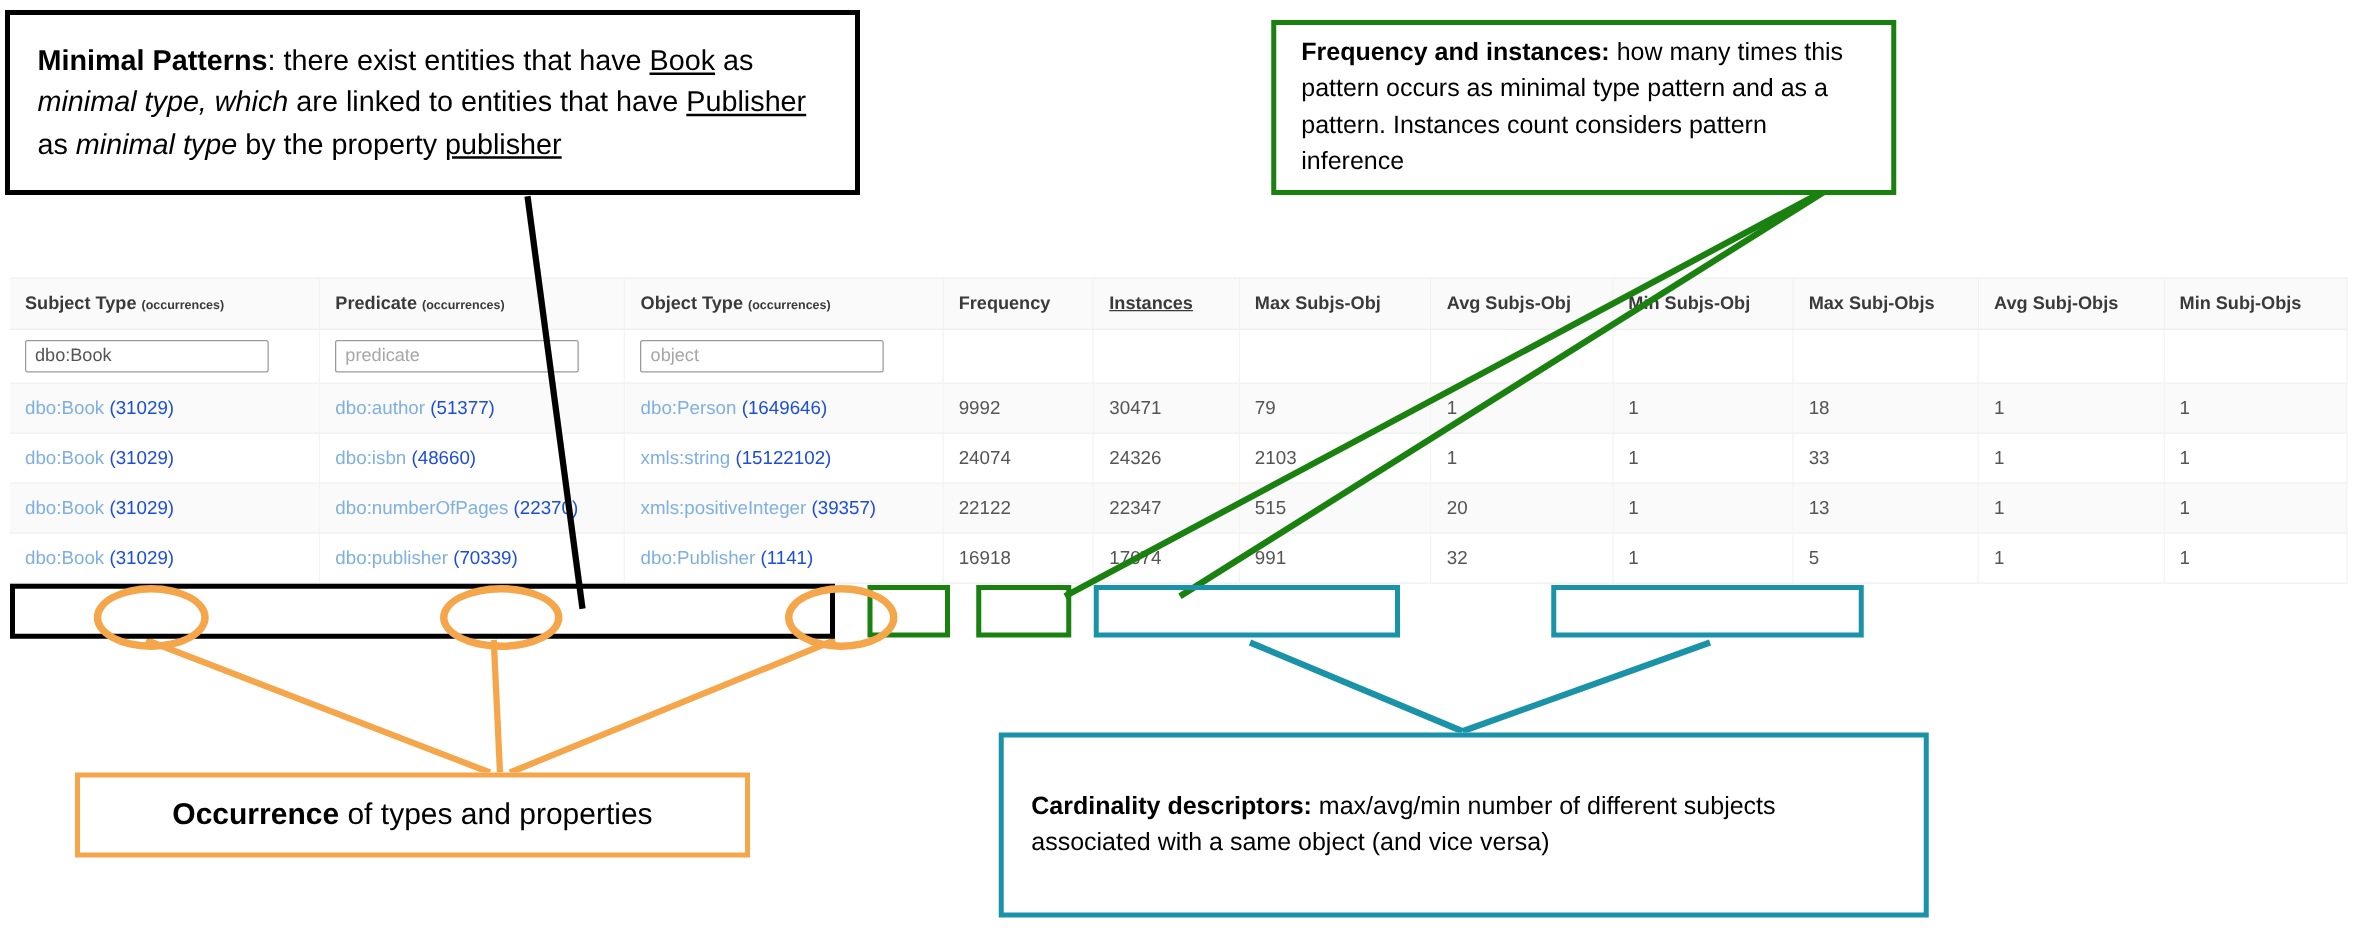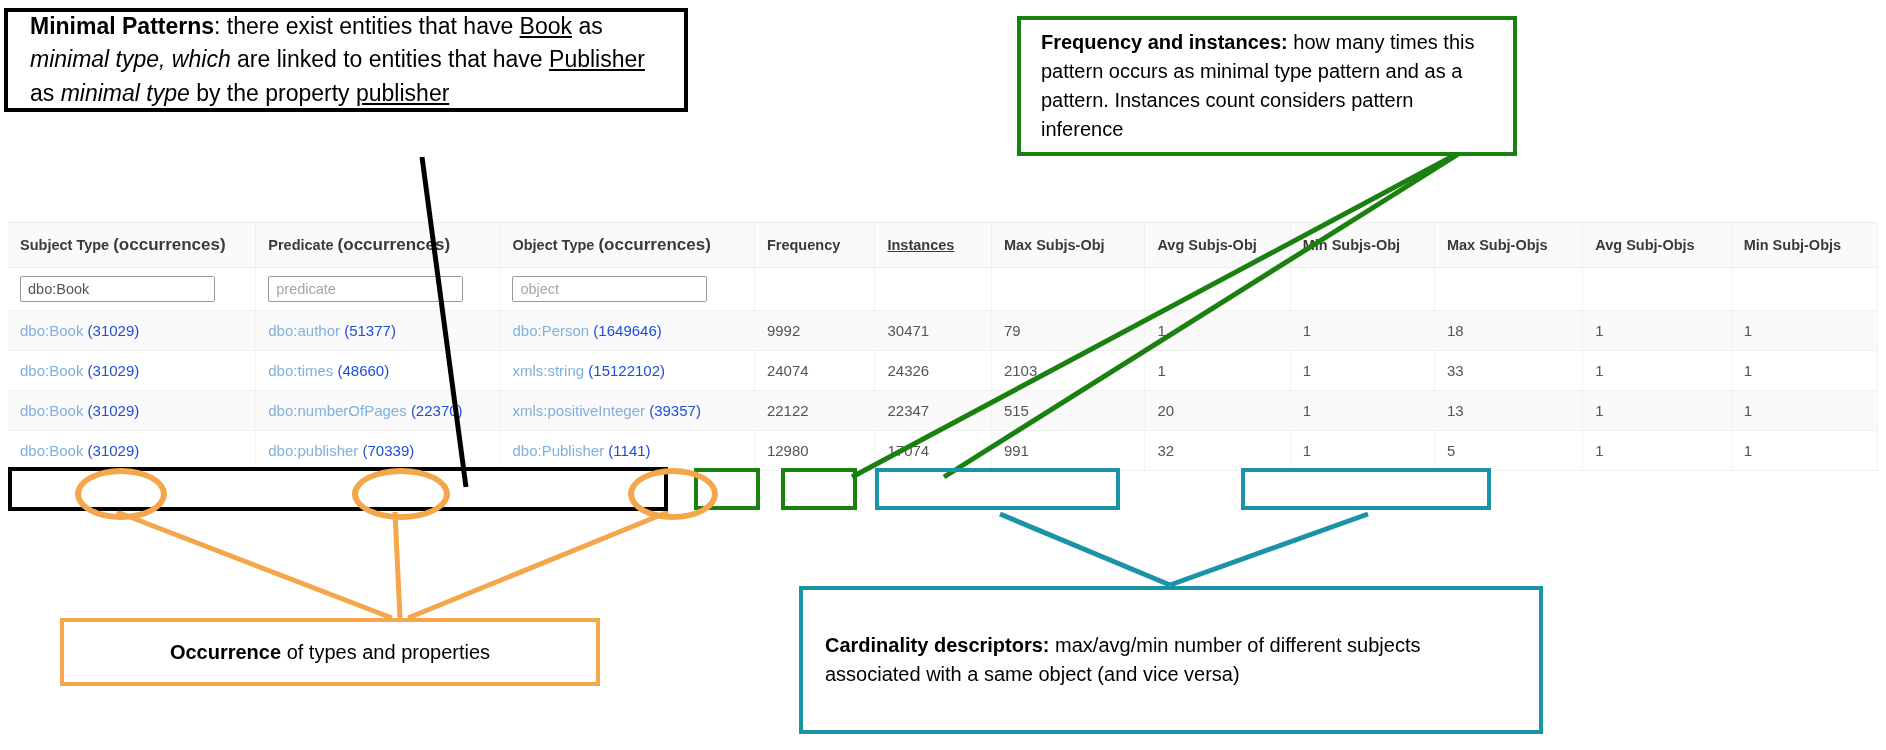--- a/index.html
+++ b/index.html
@@ -38,42 +38,42 @@
     margin: 0;
     line-height: 1.45;
     color: #000000;
   }
   .callout b { font-weight: 700; }
   .callout i { font-style: italic; }
   .callout u { text-decoration: underline; }
 
   #callout-minimal-patterns {
     left: 4px; top: 8px;
-    width: 684px; height: 104px;
+    width: 684px; height: 148px;
     border: 4px solid #000000;
     padding: 0 20px 0 22px;
   }
   #callout-minimal-patterns p { font-size: 23px; }
 
   #callout-frequency {
     left: 1017px; top: 16px;
     width: 500px; height: 140px;
     border: 4px solid #1a8010;
     padding: 0 18px 0 20px;
   }
   #callout-frequency p { font-size: 20px; }
 
   #callout-occurrence {
     left: 60px; top: 618px;
     width: 540px; height: 68px;
     border: 4px solid #f5a64a;
     padding: 0 18px;
     justify-content: center;
   }
-  #callout-occurrence p { font-size: 20px; text-align: center; }
+  #callout-occurrence p { font-size: 24px; text-align: center; }
 
   #callout-cardinality {
     left: 799px; top: 586px;
     width: 744px; height: 148px;
     border: 4px solid #1a92a8;
     padding: 0 18px 0 22px;
   }
   #callout-cardinality p { font-size: 20px; }
 
   
@@ -93,21 +93,21 @@
     font-size: 14.5px;
     padding: 12px 10px 12px 12px;
     background: #fafafa;
     border-top: 1px solid #eeeeee;
     border-bottom: 1px solid #eeeeee;
     border-right: 1px solid #f1f1f1;
     white-space: nowrap;
     vertical-align: middle;
   }
   #results-table th .occ {
-    font-size: 17px;
+    font-size: 10px;
     font-weight: 700;
     color: #3a3a3a;
   }
   #results-table td {
     padding: 11px 10px 11px 12px;
     border-bottom: 1px solid #f0f0f0;
     border-right: 1px solid #f4f4f4;
     color: #555555;
     white-space: nowrap;
     vertical-align: middle;
@@ -252,21 +252,21 @@
       <td>79</td>
       <td>1</td>
       <td>1</td>
       <td>18</td>
       <td>1</td>
       <td>1</td>
     </tr>
 
     <tr class="even">
       <td><span class="ent-link">dbo:Book</span> <span class="ent-count">(31029)</span></td>
-      <td><span class="ent-link">dbo:times</span> <span class="ent-count">(48660)</span></td>
+      <td><span class="ent-link">dbo:isbn</span> <span class="ent-count">(48660)</span></td>
       <td><span class="ent-link">xmls:string</span> <span class="ent-count">(15122102)</span></td>
       <td>24074</td>
       <td>24326</td>
       <td>2103</td>
       <td>1</td>
       <td>1</td>
       <td>33</td>
       <td>1</td>
       <td>1</td>
     </tr>
@@ -282,21 +282,21 @@
       <td>1</td>
       <td>13</td>
       <td>1</td>
       <td>1</td>
     </tr>
 
     <tr class="even">
       <td><span class="ent-link">dbo:Book</span> <span class="ent-count">(31029)</span></td>
       <td><span class="ent-link">dbo:publisher</span> <span class="ent-count">(70339)</span></td>
       <td><span class="ent-link">dbo:Publisher</span> <span class="ent-count">(1141)</span></td>
-      <td>12980</td>
+      <td>16918</td>
       <td>17074</td>
       <td>991</td>
       <td>32</td>
       <td>1</td>
       <td>5</td>
       <td>1</td>
       <td>1</td>
     </tr>
   </tbody>
 </table>

